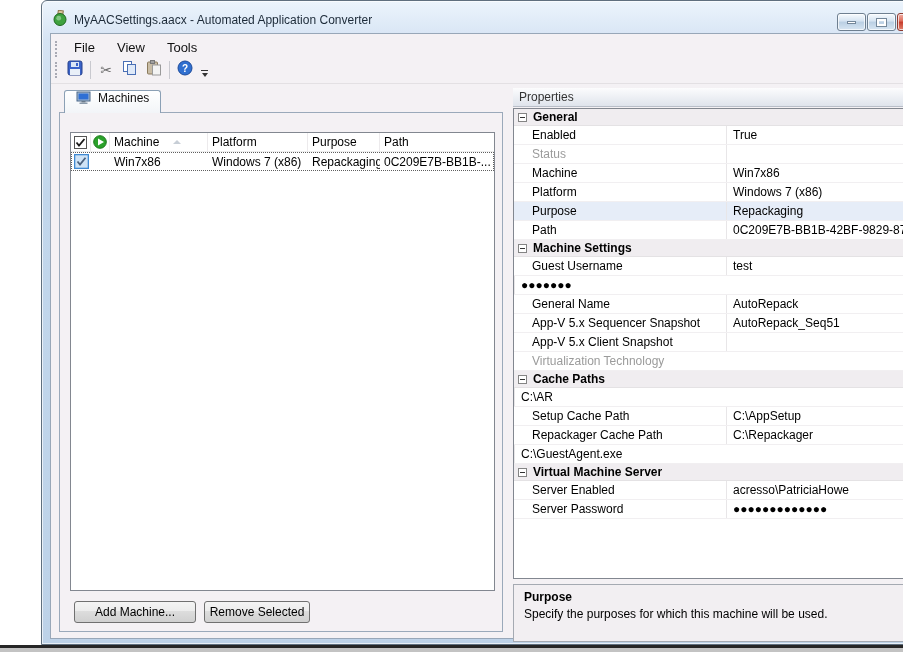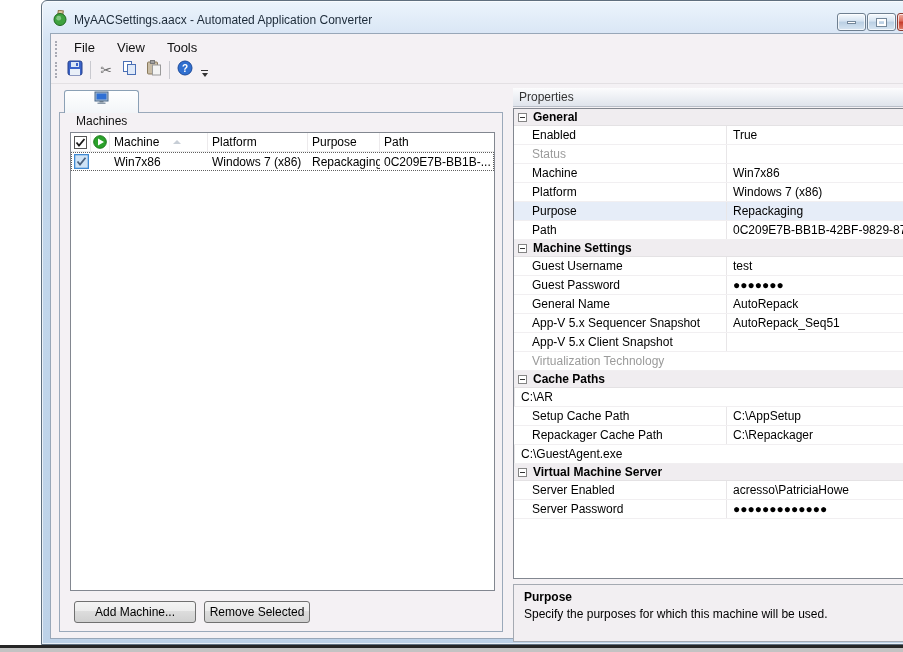--- a/index.html
+++ b/index.html
@@ -34,22 +34,22 @@
 
   .toolbar{position:absolute;left:0;top:23px;right:0;height:27px;display:flex;align-items:center;border-bottom:1px solid #e3e0e3;}
   .tbtn{width:24px;height:22px;display:flex;align-items:center;justify-content:center;}
   .tsep{width:1px;height:18px;background:#c9c9cf;margin:0 3px;}
   .cut-glyph{font-size:14px;color:#6d6d6d;}
   .overflow{display:flex;flex-direction:column;align-items:center;margin-left:4px;margin-top:6px;}
   .overflow .bar{width:7px;height:1px;background:#333;margin-bottom:2px;}
   .overflow .arr{width:0;height:0;border-left:3.5px solid transparent;border-right:3.5px solid transparent;border-top:4px solid #333;}
 
   
-  .tab{position:absolute;left:13px;top:56px;height:23px;padding:0 11px;display:flex;align-items:center;gap:6px;z-index:2;
-    background:linear-gradient(#ffffff,#f2f5f8);border:1px solid #8ba0b5;border-bottom:none;border-radius:3px 3px 0 0;font-size:12px;color:#111;flex-direction:column;}
+  .tab{position:absolute;left:13px;top:56px;height:23px;padding:0 11px;display:flex;gap:6px;z-index:2;
+    background:linear-gradient(#ffffff,#f2f5f8);border:1px solid #8ba0b5;border-bottom:none;border-radius:3px 3px 0 0;font-size:12px;color:#111;}
   .tab-page{position:absolute;left:8px;top:78px;width:444px;height:520px;background:#f4f1f4;border:1px solid #9aa9ba;}
 
   .list{position:absolute;left:10px;top:19px;width:425px;height:459px;background:#fff;border:1px solid #828790;overflow:hidden;}
   .lrow{display:flex;align-items:center;}
   .lheader{height:19px;border-bottom:1px solid #ededed;}
   .lcell{font-size:12px;color:#000;white-space:nowrap;overflow:hidden;flex-shrink:0;height:100%;display:flex;align-items:center;}
   .hcell{border-right:1px solid #eceaec;padding-left:4px;}
   .cell-check{width:20px;justify-content:center;padding-left:0;}
   .cell-status{width:19px;justify-content:center;padding-left:0;}
   .cell-machine{width:98px;}
@@ -248,21 +248,20 @@
           </div>
           <div class="psec">
             <span class="pminus"></span>
             <span>Machine Settings</span>
           </div>
           <div class="prow">
             <span class="plabel">Guest Username</span>
             <span class="pvalue">test</span>
           </div>
           <div class="prow">
-            <span class="plabel">Guest Password</span>
             <span class="pvalue">●●●●●●●</span>
           </div>
           <div class="prow">
             <span class="plabel">General Name</span>
             <span class="pvalue">AutoRepack</span>
           </div>
           <div class="prow">
             <span class="plabel">App-V 5.x Sequencer Snapshot</span>
             <span class="pvalue">AutoRepack_Seq51</span>
           </div>

